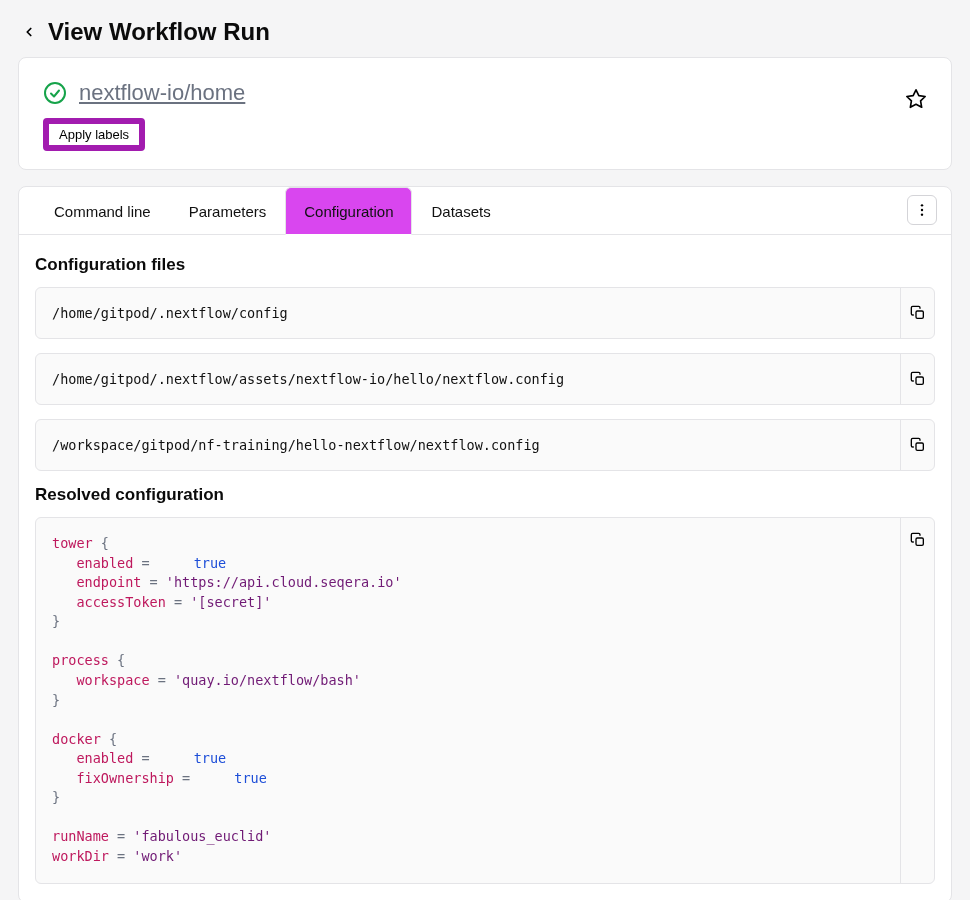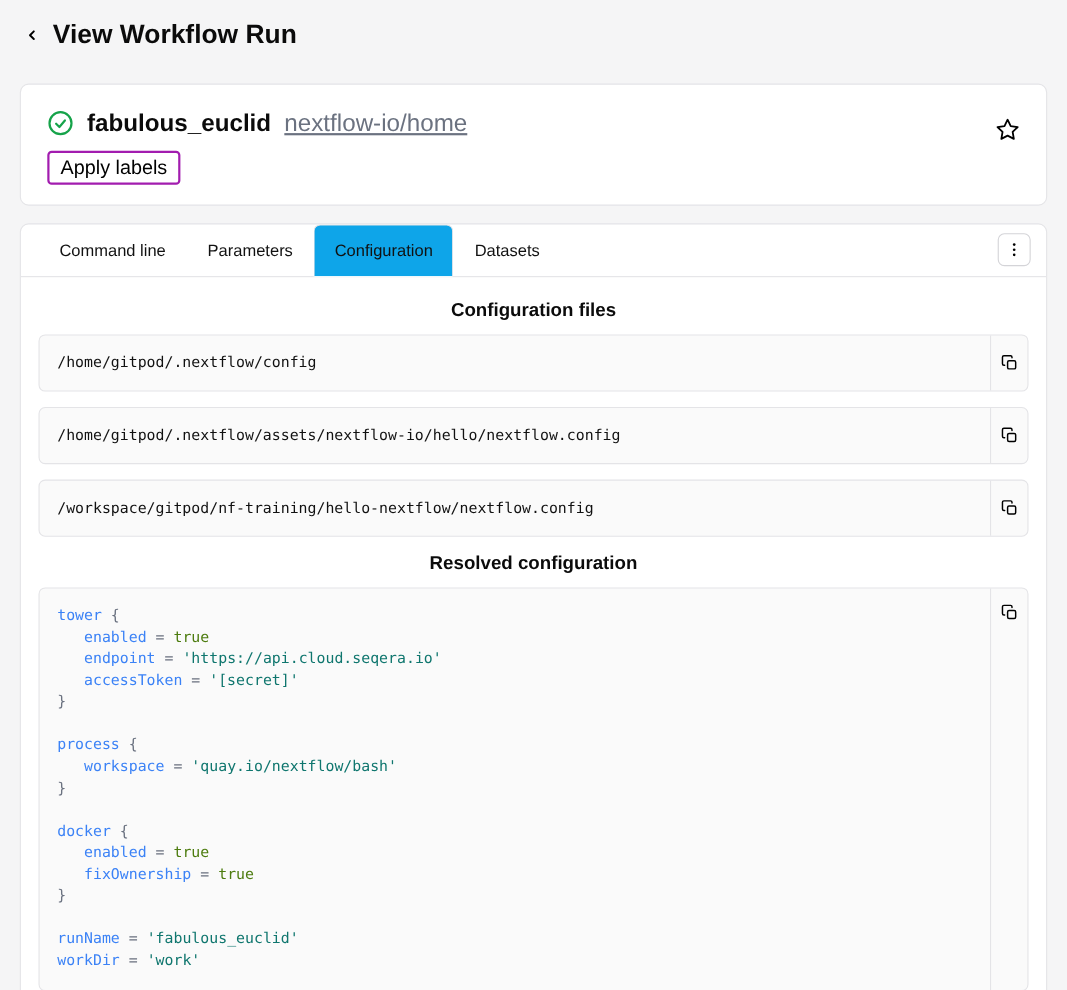--- a/index.html
+++ b/index.html
@@ -4,83 +4,83 @@
 <style>
 * { box-sizing: border-box; margin: 0; padding: 0; }
 body {
   font-family: -apple-system, BlinkMacSystemFont, "Segoe UI", Helvetica, Arial, sans-serif;
   background: #f5f5f6;
   width: 970px;
   min-height: 900px;
   padding: 18px;
   color: #0b0b0b;
 }
-.page-header { display: flex; align-items: center; gap: 8px; margin-bottom: 30px; }
+.page-header { display: flex; align-items: center; gap: 8px; margin-bottom: 11px; }
 .page-header h1 { font-size: 24px; font-weight: 700; }
 .back-chevron { width: 22px; height: 22px; display: inline-flex; align-items: center; justify-content: center; }
 
 .card {
   background: #fff;
   border: 1px solid #e4e4e7;
   border-radius: 8px;
   margin-bottom: 16px;
 }
 .summary-card { padding: 22px 24px 18px 24px; position: relative; }
 .run-title-row { display: flex; align-items: center; gap: 12px; margin-bottom: 12px; }
 .run-name { font-size: 22px; font-weight: 700; }
 .repo-link { font-size: 22px; color: #6b7280; text-decoration: underline; font-weight: 500; }
 .status-icon { width: 24px; height: 24px; }
 .apply-labels {
-  font-size: 18px; border: 2px solid #a21caf; background: #fff;
+  font-size: 13px; border: 6px solid #a21caf; background: #fff;
   padding: 3px 10px; border-radius: 4px; cursor: pointer;
 }
 .star-btn { position: absolute; right: 22px; top: 28px; width: 26px; height: 26px; display:flex; align-items:center; justify-content:center; cursor:pointer; }
 
 .tabs-card { padding: 0; }
 .tab-bar {
   display: flex; align-items: flex-end; padding: 0 16px;
   border-bottom: 1px solid #e4e4e7; position: relative; height: 48px;
 }
 .tab {
   padding: 0 18px; font-size: 15px; color: #111; cursor: pointer;
   height: 48px; display:flex; align-items:center; border: 1px solid transparent;
   border-top-left-radius: 6px; border-top-right-radius: 6px; margin-bottom: -1px;
 }
 .tab.active {
-  border: 1px solid #e4e4e7; border-bottom: 1px solid #fff; background: #0ea5e9;
+  border: 1px solid #e4e4e7; border-bottom: 1px solid #fff; background: #d946ef;
 }
 .kebab-btn {
   position: absolute; right: 14px; top: 8px; width: 30px; height: 30px;
   border: 1px solid #d4d4d8; border-radius: 6px; display:flex; align-items:center; justify-content:center; cursor:pointer;
 }
 .tab-body { padding: 14px 16px 18px 16px; }
-.section-title { font-size: 17px; font-weight: 700; margin: 6px 0 12px 0; text-align: center; }
+.section-title { font-size: 17px; font-weight: 700; margin: 6px 0 12px 0; }
 .config-row {
   display: flex; border: 1px solid #e4e4e7; border-radius: 6px; margin-bottom: 14px; background:#fafafa;
 }
 .config-path {
   flex: 1; padding: 17px 16px; font-family: "SFMono-Regular", Menlo, Consolas, monospace;
   font-size: 13.5px; color: #111; white-space: pre-wrap; word-break: break-all;
 }
 .copy-btn {
   width: 34px; border-left: 1px solid #e4e4e7; display:flex; align-items:center; justify-content:center; cursor:pointer;
 }
 .code-block {
   display:flex; border: 1px solid #e4e4e7; border-radius: 6px; background:#fafafa;
 }
 .code-block pre {
   flex:1; padding: 16px 16px; font-family: "SFMono-Regular", Menlo, Consolas, monospace;
   font-size: 13.5px; line-height: 1.45; color: #111827; white-space: pre;
 }
 .code-block .copy-btn { align-items:flex-start; padding-top:14px; }
-.tok-key { color:#3b82f6; }
+.tok-key { color:#be185d; }
 .tok-punct { color:#6b7280; }
 .tok-op { color:#6b7280; }
-.tok-bool { color:#4d7c0f; }
-.tok-str { color:#0f766e; }
+.tok-bool { color:#1d4ed8;margin-left:36px; }
+.tok-str { color:#701a75; }
 svg { display:block; }
 </style>
 </head>
 <body>
 
 <div class="page-header">
   <span class="back-chevron">
     <svg width="14" height="14" viewBox="0 0 24 24" fill="none" stroke="#000" stroke-width="3" stroke-linecap="round" stroke-linejoin="round">
         <polyline points="15 18 9 12 15 6"></polyline>
       </svg>
@@ -89,21 +89,20 @@
 </div>
 
 <div class="card summary-card">
   <div class="run-title-row">
     <span class="status-icon">
       <svg width="24" height="24" viewBox="0 0 24 24" fill="none" stroke="#16a34a" stroke-width="2" stroke-linecap="round" stroke-linejoin="round">
           <circle cx="12" cy="12" r="10"></circle>
           <polyline points="8 12.5 11 15.5 16 9.5"></polyline>
         </svg>
     </span>
-    <span class="run-name">fabulous_euclid</span>
     <a class="repo-link" href="#">nextflow-io/home</a>
   </div>
   <button class="apply-labels">Apply labels</button>
   <span class="star-btn">
     <svg width="22" height="22" viewBox="0 0 24 24" fill="none" stroke="#000" stroke-width="1.8" stroke-linecap="round" stroke-linejoin="round">
         <polygon points="12 2 15.09 8.26 22 9.27 17 14.14 18.18 21.02 12 17.77 5.82 21.02 7 14.14 2 9.27 8.91 8.26 12 2"></polygon>
       </svg>
   </span>
 </div>
 

